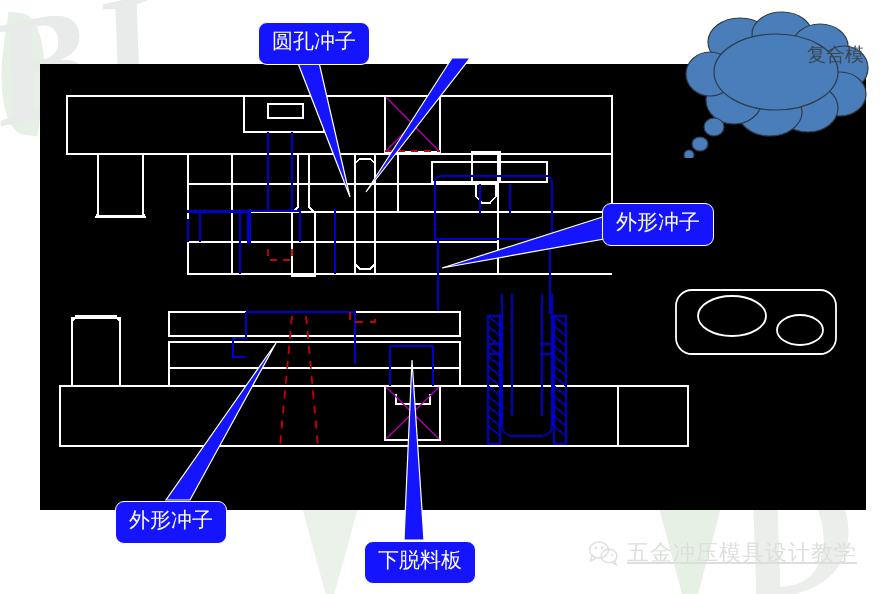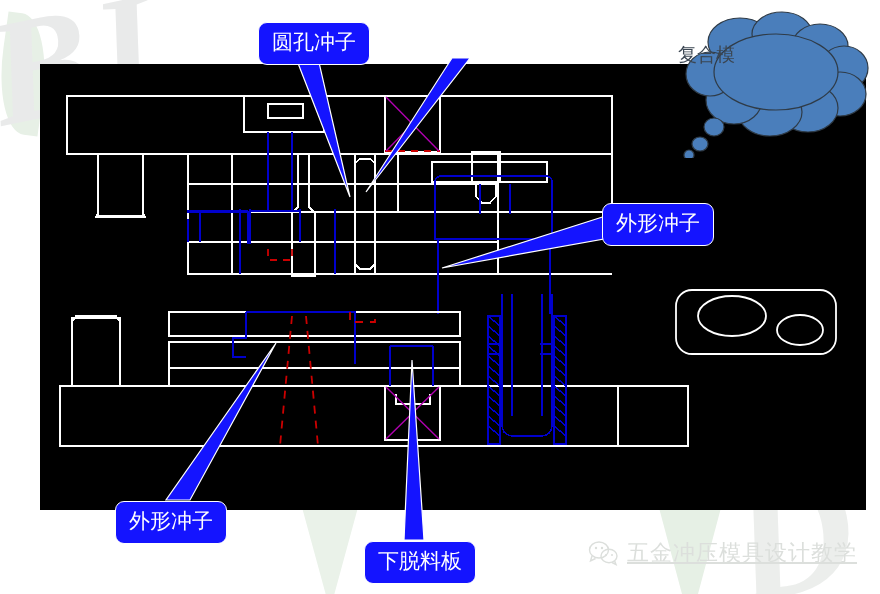--- a/index.html
+++ b/index.html
@@ -50,31 +50,31 @@
   .callout{
     position:absolute;
     background:#1414ff;
     color:#ffffff;
     border-radius:9px;
     border:1px solid #ffffff;
     font-size:21px;
     line-height:1;
     padding:9px 13px 11px 13px;
     white-space:nowrap;
-    font-family:Liberation Serif, serif;
+    font-family:Liberation Mono, monospace;
     z-index:6;
     box-sizing:border-box;
   }
   .pointer-layer{position:absolute;left:0;top:0;width:880px;height:594px;z-index:5;pointer-events:none;}
 
   
   #cloud{position:absolute;left:678px;top:8px;width:196px;height:150px;z-index:7;}
   #cloud .cloud-text{
     position:absolute;left:0;top:34px;width:186px;
-    text-align:left;
+    text-align:right;
     color:#3b4652;
     font-size:19px;line-height:25px;
     font-family:"DejaVu Sans","Liberation Sans",sans-serif;
   }
 
   
   #wechat{
     position:absolute;left:588px;top:538px;
     display:flex;align-items:center;gap:9px;
     color:#d9dcd9;

